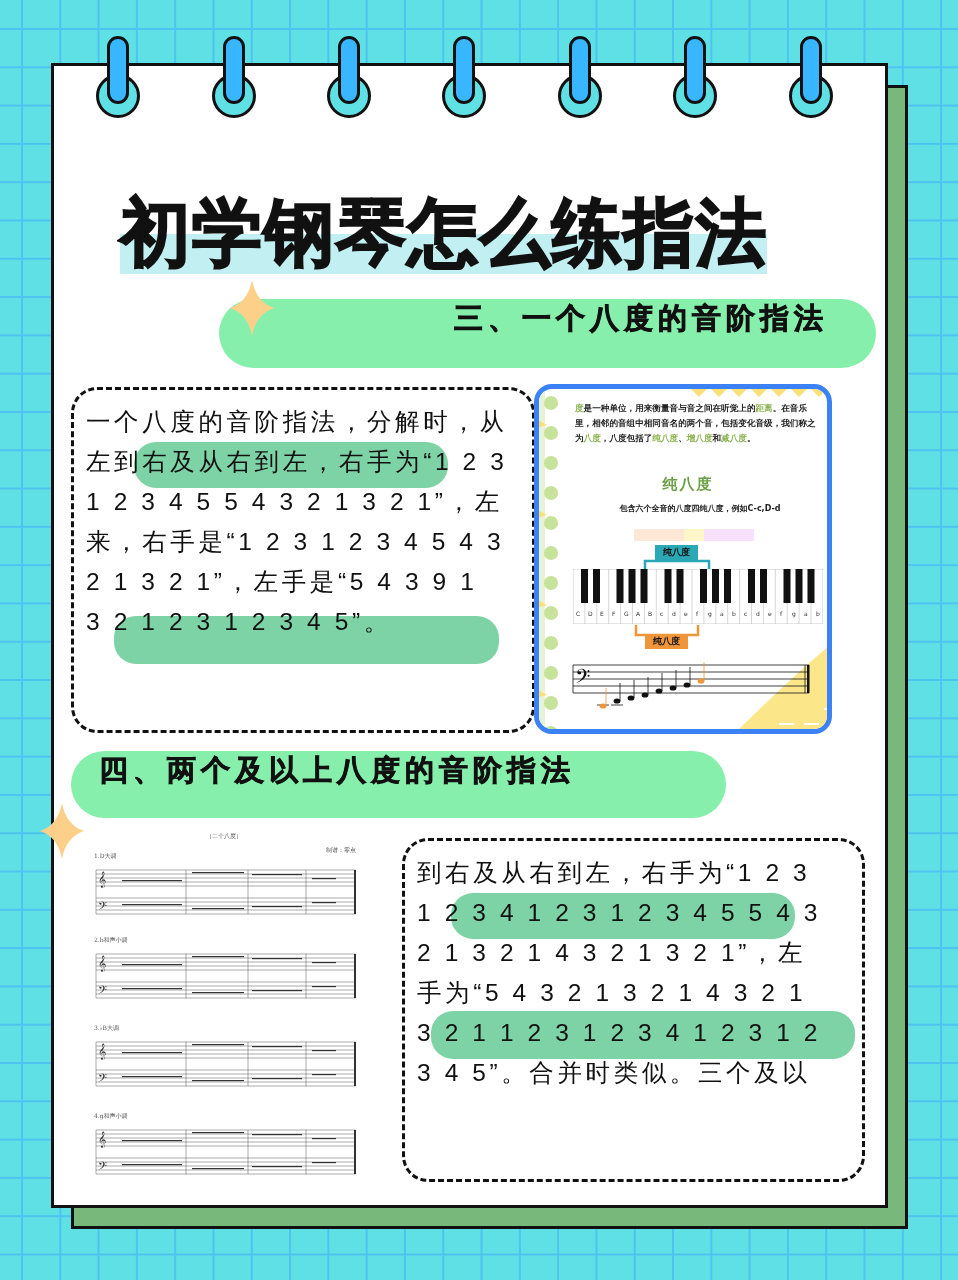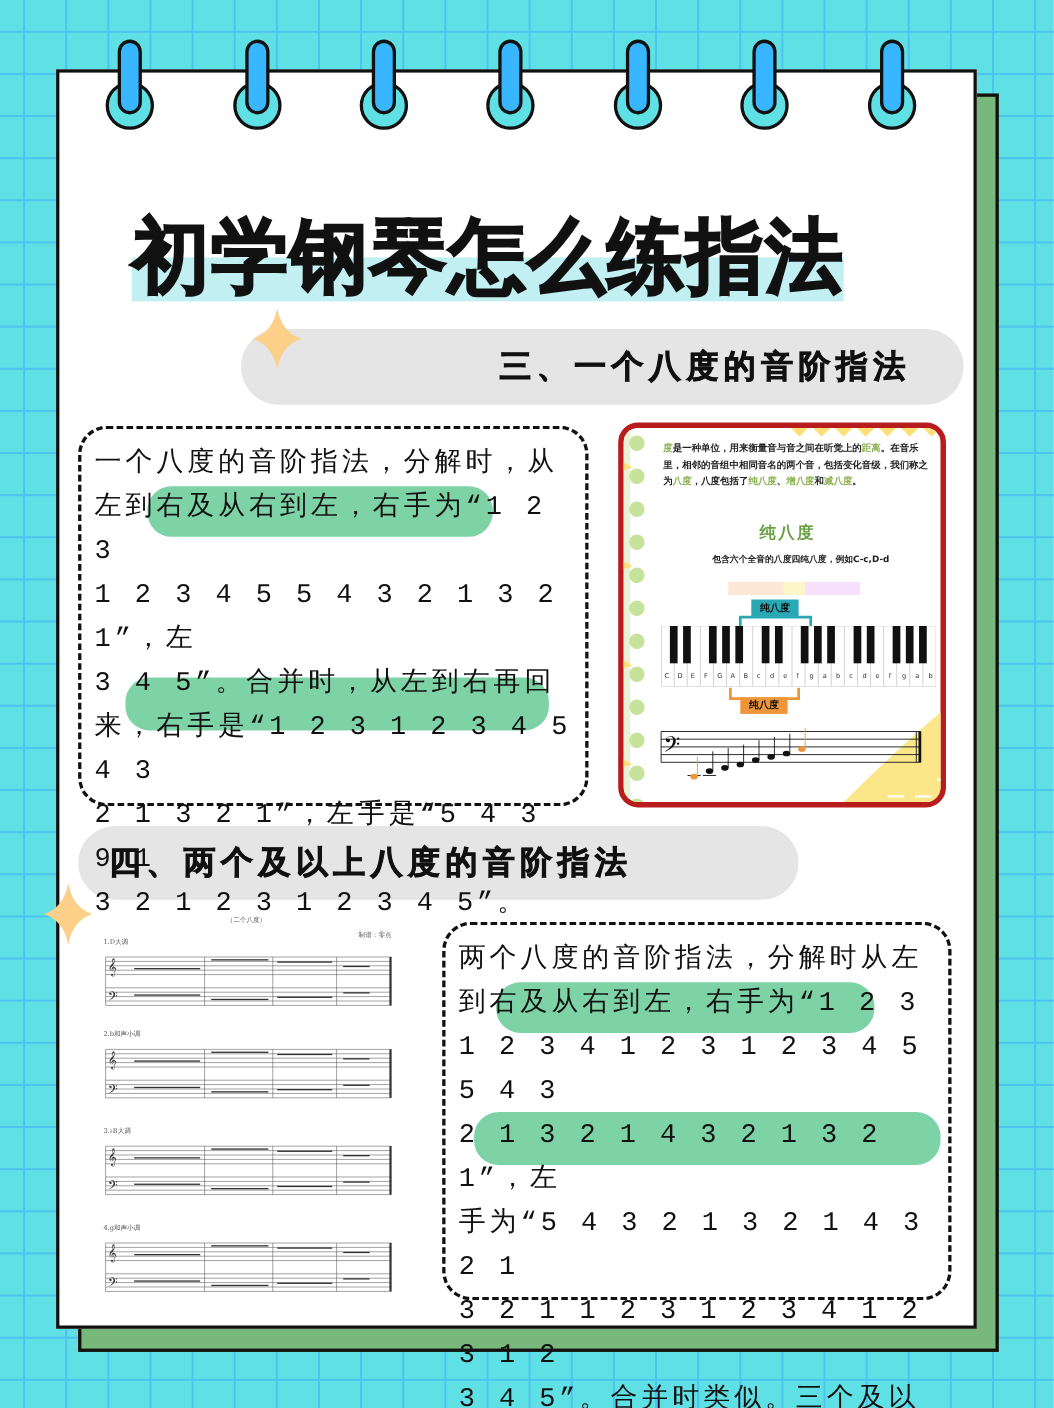--- a/index.html
+++ b/index.html
@@ -36,45 +36,45 @@
   .title-hl {
     position: absolute; left: 0; top: 42px; width: 647px; height: 40px;
     background: #c2f0f2;
   }
   .title {
     position: relative; font-family: "DejaVu Sans", sans-serif; font-weight: 900;
     font-size: 70px; letter-spacing: 2px; line-height: 82px; white-space: nowrap;
     -webkit-text-stroke: 2px #111; color: #111; transform: scaleY(1.05);
   }
   .pill {
-    position: absolute; background: #e5e5e5; border-radius: 40px;
-    display: flex; align-items: center;
+    position: absolute; background: #86efac; border-radius: 40px;
+    display: flex; 
   }
   .pill span {
     font-family: "DejaVu Sans", sans-serif; font-weight: bold; font-size: 29px;
     letter-spacing: 5px; -webkit-text-stroke: 0.8px #111; white-space: nowrap;
   }
   .pill3 { left: 219px; top: 299px; width: 657px; height: 69px; justify-content: flex-end; padding-right: 48px; }
   .pill4 { left: 71px; top: 751px; width: 655px; height: 67px; padding-left: 28px; }
   .sparkle { position: absolute; width: 44px; height: 56px; }
   .box {
     position: absolute; border: 3px dashed #111; border-radius: 26px;
     padding: 12px 10px 10px 12px;
   }
   .box p {
     position: relative; font-size: 24.5px; line-height: 40px; letter-spacing: 3.6px;
-    font-family: Liberation Mono, monospace; word-break: break-all; z-index: 2;
+    font-family: Liberation Sans, sans-serif; word-break: break-all; z-index: 2;
   }
   .hl { position: absolute; background: #7ed3a6; border-radius: 22px; z-index: 1; }
   .box1 { left: 71px; top: 387px; width: 464px; height: 346px; }
   .box2 { left: 402px; top: 838px; width: 463px; height: 344px; }
   .card {
-    position: absolute; left: 562px; top: 384px; width: 298px; height: 350px;
+    position: absolute; left: 534px; top: 384px; width: 298px; height: 350px;
     background: #fff; border-radius: 18px; overflow: hidden;
-    border: 5px solid #b91c1c;
+    border: 5px solid #3b82f6;
   }
   .card .spiral { position: absolute; left: -6px; top: 0; width: 34px; height: 350px; }
   .card-text {
     position: absolute; left: 36px; top: 12px; width: 248px; font-size: 8.6px;
     line-height: 15px; font-weight: bold; color: #222;
   }
   .card-text .g { color: #8ab04e; }
   .card-sub { position: absolute; left: 0; width: 298px; text-align: center; }
   .card-h { top: 86px; font-size: 15px; font-weight: bold; color: #6aa046; letter-spacing: 2px; }
   .card-cap { top: 114px; font-size: 8px; font-weight: bold; color: #222; padding-left: 24px; }
@@ -132,21 +132,20 @@
 <svg class="sparkle" style="left:230px;top:280px" viewBox="0 0 44 56">
   <path d="M22 0 Q26 22 44 28 Q26 34 22 56 Q18 34 0 28 Q18 22 22 0Z" fill="#fdd08a"></path>
 </svg>
 
 <div class="box box1">
   <div class="hl" style="left:60px;top:52px;width:314px;height:46px;"></div>
   <div class="hl" style="left:40px;top:226px;width:385px;height:48px;"></div>
   <p>一个八度的音阶指法，分解时，从</p>
   <p>左到右及从右到左，右手为“1 2 3</p>
   <p>1 2 3 4 5 5 4 3 2 1 3 2 1”，左</p>
-  <p>3 4 5”。合并时，从左到右再回</p>
   <p>来，右手是“1 2 3 1 2 3 4 5 4 3</p>
   <p>2 1 3 2 1”，左手是“5 4 3 9 1</p>
   <p>3 2 1 2 3 1 2 3 4 5”。</p>
 </div>
 
 <div class="card">
   <svg class="spiral" viewBox="0 0 34 350">
     <rect x="0" y="0" width="12" height="350" fill="#e8f3d6"></rect>
     <g fill="#c7e29a">
       <circle cx="18" cy="14" r="7"></circle>
@@ -448,20 +447,19 @@
           <rect x="160" y="42" width="50" height="1.2"></rect>
           <rect x="220" y="38" width="24" height="1.2"></rect>
       </g>
     </svg>
   </div>
 </div>
 
 <div class="box box2">
   <div class="hl" style="left:46px;top:52px;width:344px;height:46px;"></div>
   <div class="hl" style="left:26px;top:170px;width:424px;height:48px;"></div>
-  <p>两个八度的音阶指法，分解时从左</p>
   <p>到右及从右到左，右手为“1 2 3</p>
   <p>1 2 3 4 1 2 3 1 2 3 4 5 5 4 3</p>
   <p>2 1 3 2 1 4 3 2 1 3 2 1”，左</p>
   <p>手为“5 4 3 2 1 3 2 1 4 3 2 1</p>
   <p>3 2 1 1 2 3 1 2 3 4 1 2 3 1 2</p>
   <p>3 4 5”。合并时类似。三个及以</p>
 </div>
 
 </body></html>

